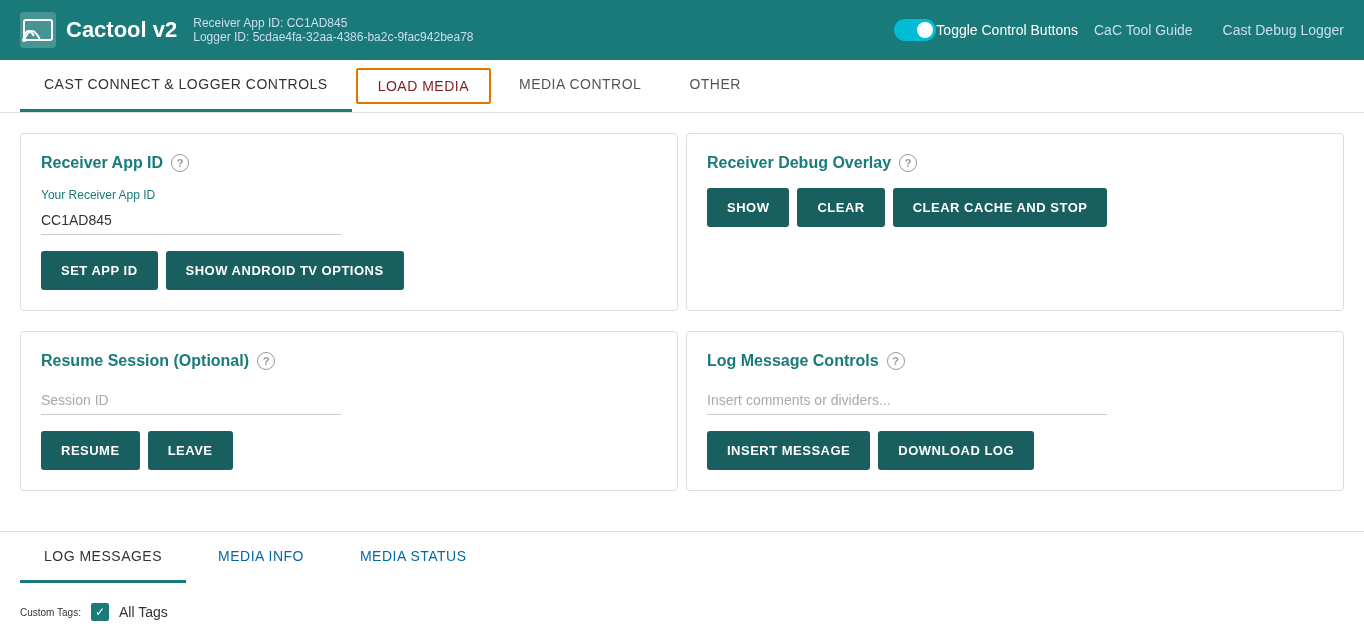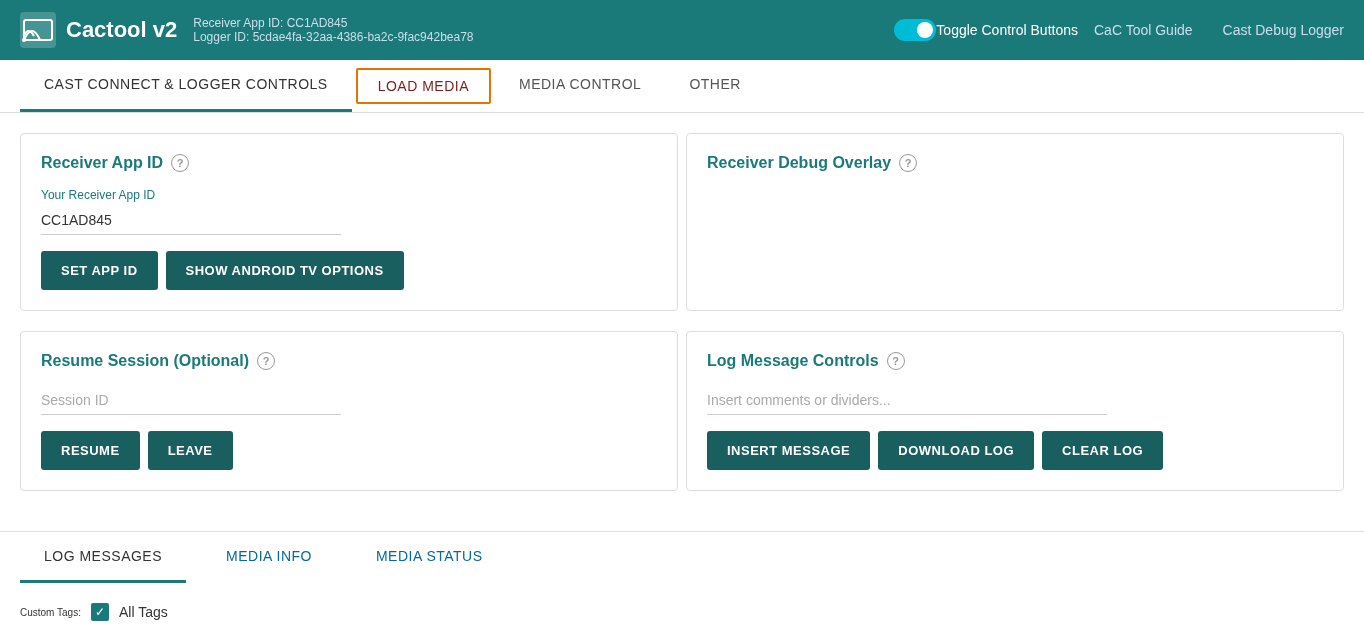--- a/index.html
+++ b/index.html
@@ -177,21 +177,21 @@
       color: #fff;
     }
 
     
     .bottom-tabs-container {
       border-top: 1px solid #ddd;
       padding: 0 20px;
     }
     .bottom-tabs {
       display: flex;
-      gap: 16px;
+      gap: 8px;
     }
     .bottom-tab {
       padding: 16px 24px;
       cursor: pointer;
       font-size: 14px;
       font-weight: 500;
       color: #0369a1;
       border-bottom: 3px solid transparent;
       text-transform: uppercase;
       letter-spacing: 0.5px;
@@ -280,20 +280,25 @@
         <button class="btn">SET APP ID</button>
         <button class="btn">SHOW ANDROID TV OPTIONS</button>
       </div>
     </div>
 
     <div class="panel">
       <div class="panel-title">
         <span>Receiver Debug Overlay</span>
         <span class="help-icon">?</span>
       </div>
+      <div class="buttons-row">
+        <button class="btn">SHOW</button>
+        <button class="btn">CLEAR</button>
+        <button class="btn">CLEAR CACHE AND STOP</button>
+      </div>
     </div>
   </div>
 
   <div class="panels-row">
 
     <div class="panel">
       <div class="panel-title">
         <span>Resume Session (Optional)</span>
         <span class="help-icon">?</span>
       </div>
@@ -306,21 +311,20 @@
 
     <div class="panel">
       <div class="panel-title">
         <span>Log Message Controls</span>
         <span class="help-icon">?</span>
       </div>
       <input class="input-field" type="text" placeholder="Insert comments or dividers..." style="max-width: 400px;">
       <div class="buttons-row">
         <button class="btn">INSERT MESSAGE</button>
         <button class="btn">DOWNLOAD LOG</button>
-        <button class="btn">CLEAR LOG</button>
       </div>
     </div>
   </div>
 
 </div>
 
 <div class="bottom-tabs-container">
   <div class="bottom-tabs">
     <div class="bottom-tab active">LOG MESSAGES</div>
     <div class="bottom-tab">MEDIA INFO</div>

